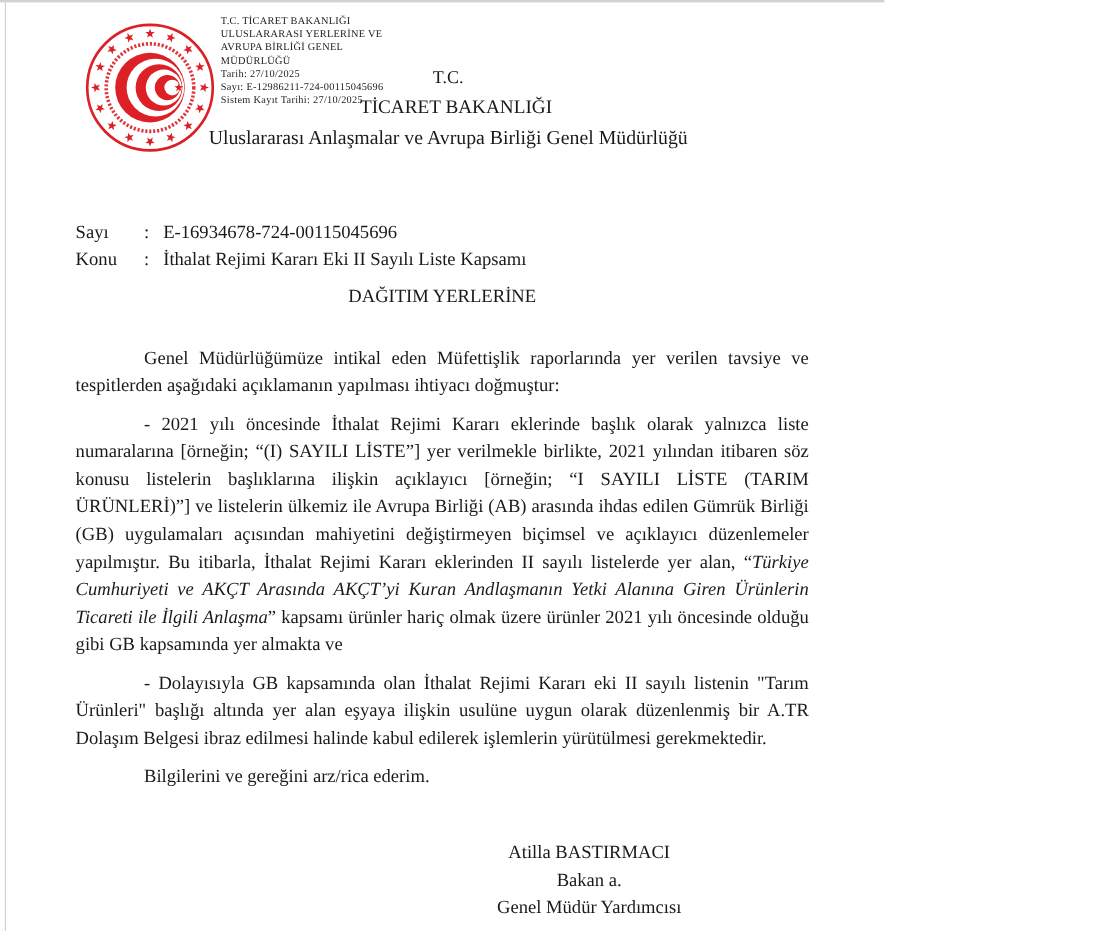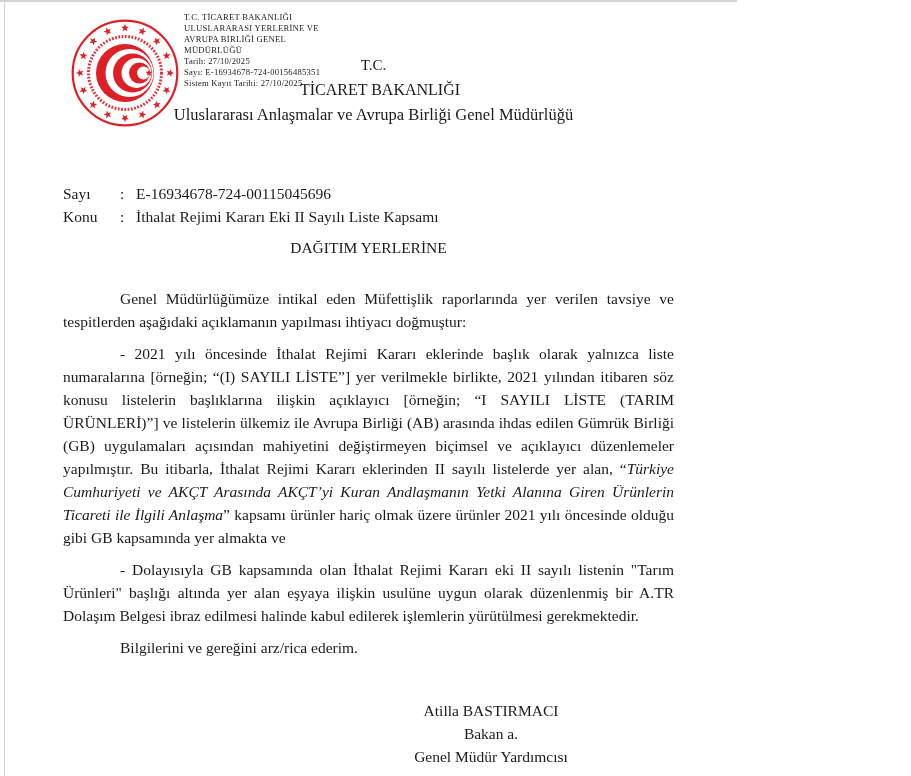--- a/index.html
+++ b/index.html
@@ -96,21 +96,21 @@
       <use href="#star5" transform="translate(79 55) scale(1.05)"></use>
     </svg>
   </div>
 
   <div class="stamp">
     <div>T.C. TİCARET BAKANLIĞI</div>
     <div>ULUSLARARASI YERLERİNE VE</div>
     <div>AVRUPA BİRLİĞİ GENEL</div>
     <div>MÜDÜRLÜĞÜ</div>
     <div>Tarih: 27/10/2025</div>
-    <div>Sayı: E-16934678-724-00156485351</div>
+    <div>Sayı: E-12986211-724-00115045696</div>
     <div>Sistem Kayıt Tarihi: 27/10/2025</div>
   </div>
 
   <div class="center-head">
     <div class="tc">T.C.</div>
     <div class="ministry">TİCARET BAKANLIĞI</div>
     <div class="directorate">Uluslararası Anlaşmalar ve Avrupa Birliği Genel Müdürlüğü</div>
   </div>
 
   <div class="family-emblem">

